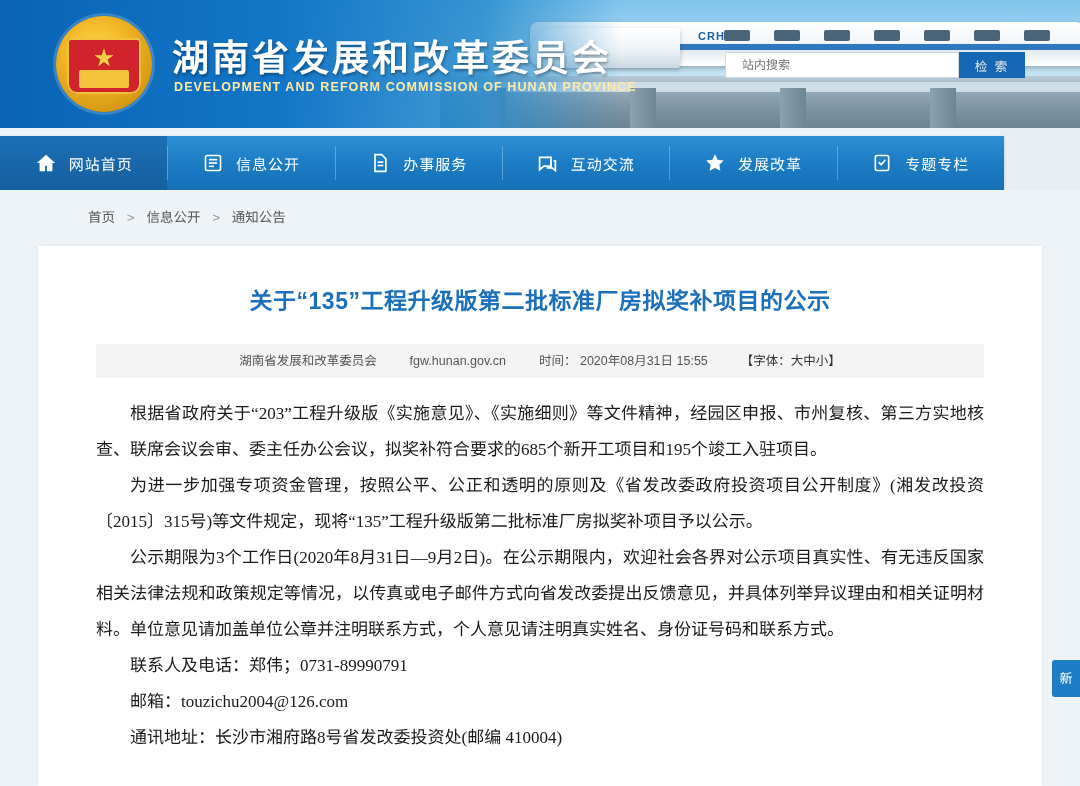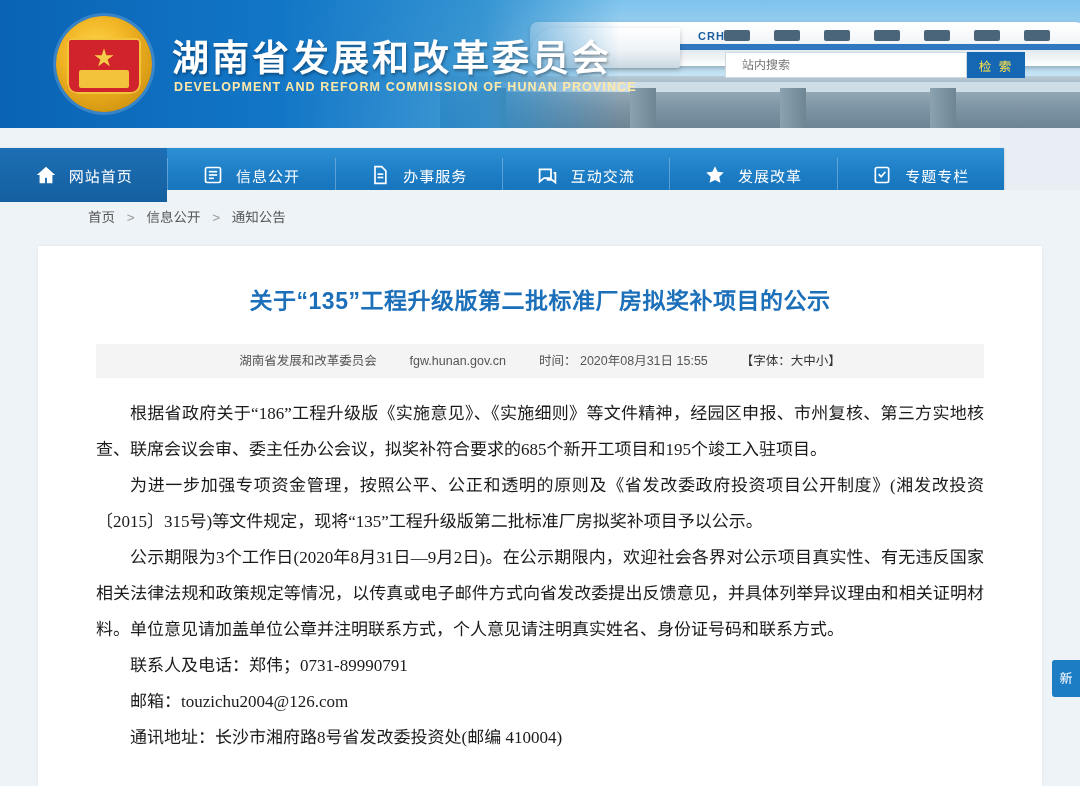--- a/index.html
+++ b/index.html
@@ -174,36 +174,36 @@
     border: 1px solid #cfd9e0;
     background: #fff;
     font-size: 12px;
     color: #888;
     padding: 0 16px;
     box-sizing: border-box;
     outline: none;
     font-family: "Liberation Sans", sans-serif;
   }
   .search-btn {
-    width: 58px; height: 26px;
+    width: 66px; height: 26px;
     background: #1567b3;
-    color: #fde047;
+    color: #e5e5e5;
     font-size: 12.5px;
     border: none;
     letter-spacing: 2px;
     cursor: pointer;
     font-family: "Liberation Sans", sans-serif;
   }
 
   
   .nav-wrap {
     width: 1000px;
     height: 62px;
     background: #eef3f7;
-    padding-top: 20px;
+    padding-top: 8px;
     box-sizing: border-box;
   }
   .nav {
     width: 1004px;
     height: 54px;
     margin: 0 auto;
     background: linear-gradient(180deg, #2d8fd4 0%, #1c7cc4 50%, #1570b8 100%);
     display: flex;
     box-shadow: 0 1px 3px rgba(0,0,0,0.18);
   }
@@ -460,21 +460,21 @@
       <span class="gap"></span>
       <span>时间：</span>
       <span>2020年08月31日 15:55</span>
       <span class="gap"></span>
       <span class="fs">
         <span>【字体：</span><a href="#">大</a><a href="#">中</a><a href="#">小</a><span>】</span>
       </span>
     </div>
 
     <div class="art-body">
-      <p>根据省政府关于“186”工程升级版《实施意见》、《实施细则》等文件精神，经园区申报、市州复核、第三方实地核查、联席会议会审、委主任办公会议，拟奖补符合要求的685个新开工项目和195个竣工入驻项目。</p>
+      <p>根据省政府关于“203”工程升级版《实施意见》、《实施细则》等文件精神，经园区申报、市州复核、第三方实地核查、联席会议会审、委主任办公会议，拟奖补符合要求的685个新开工项目和195个竣工入驻项目。</p>
       <p>为进一步加强专项资金管理，按照公平、公正和透明的原则及《省发改委政府投资项目公开制度》(湘发改投资〔2015〕315号)等文件规定，现将“135”工程升级版第二批标准厂房拟奖补项目予以公示。</p>
       <p>公示期限为3个工作日(2020年8月31日—9月2日)。在公示期限内，欢迎社会各界对公示项目真实性、有无违反国家相关法律法规和政策规定等情况，以传真或电子邮件方式向省发改委提出反馈意见，并具体列举异议理由和相关证明材料。单位意见请加盖单位公章并注明联系方式，个人意见请注明真实姓名、身份证号码和联系方式。</p>
       <p class="noindent">联系人及电话：郑伟；0731-89990791</p>
       <p class="noindent">邮箱：touzichu2004@126.com</p>
       <p class="noindent">通讯地址：长沙市湘府路8号省发改委投资处(邮编 410004)</p>
     </div>
 
   </div>
 </div>
 

